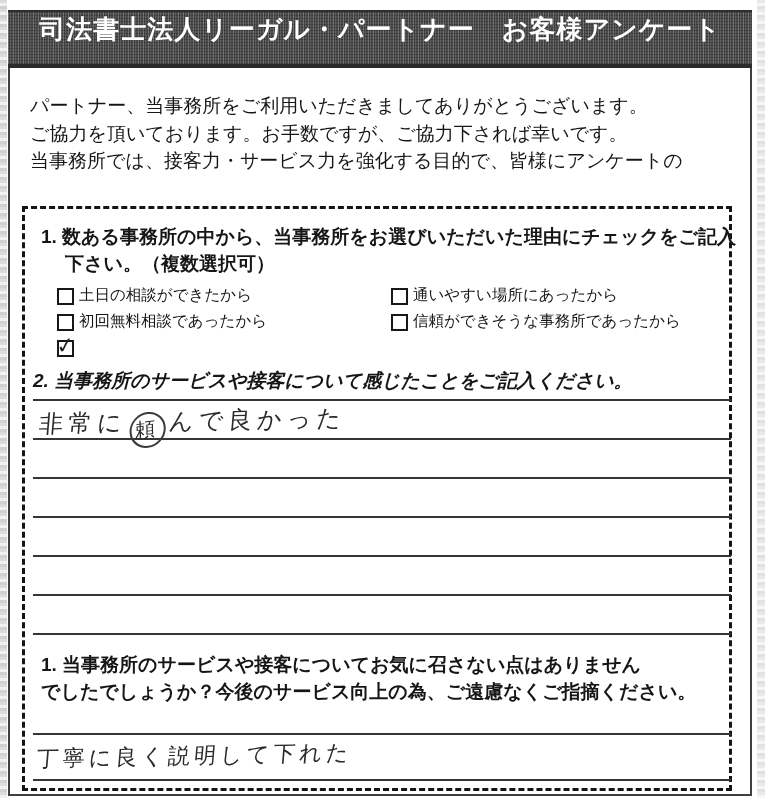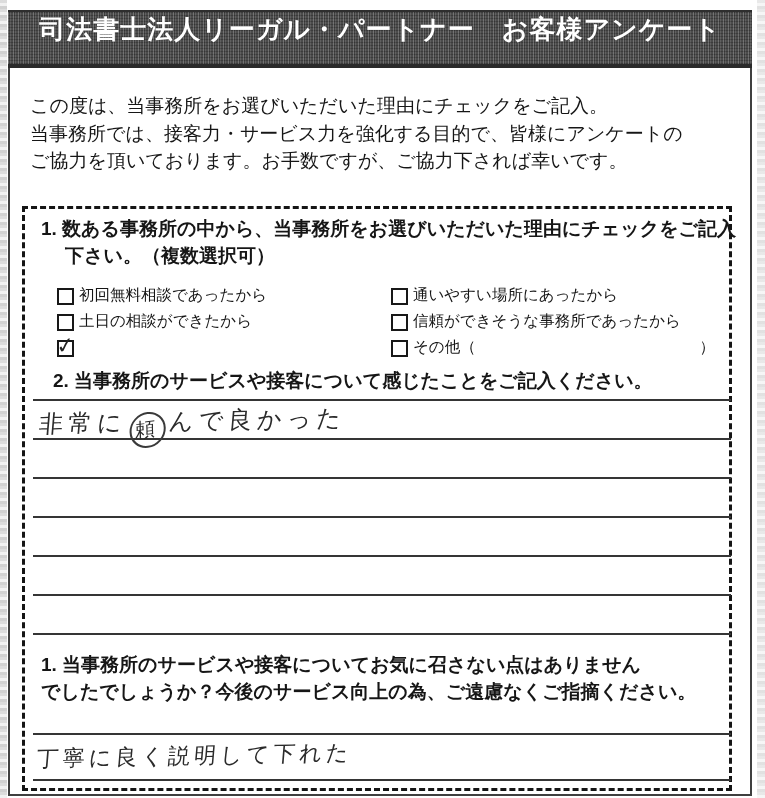--- a/index.html
+++ b/index.html
@@ -47,42 +47,42 @@
   .qbox{
     position:absolute;left:22px;top:206px;width:710px;height:585px;
     box-sizing:border-box;
     border:3px dashed #151515;
     background:transparent;
   }
   .q-title{
     position:absolute;
     font-size:19px;font-weight:600;line-height:27px;white-space:nowrap;
   }
-  .q1-title{left:16px;top:6px;}
+  .q1-title{left:16px;top:14px;}
   .q1-title .line2{padding-left:24px;}
   .opt-col{position:absolute;top:76px;}
   .opt-col.left{left:32px;width:320px;}
   .opt-col.right{left:366px;width:330px;}
   .opt-row{
     display:flex;align-items:flex-start;height:26px;
     font-size:15.5px;font-weight:500;white-space:nowrap;
   }
   .cbox{
     position:relative;display:inline-block;flex:0 0 auto;
     width:13px;height:13px;margin:3px 5px 0 0;
     border:2px solid #181818;box-sizing:content-box;background:#fff;
   }
   .checkmark{
     position:absolute;left:-3px;top:-9px;
     font-size:22px;font-weight:bold;color:#222;
     transform:rotate(-8deg);
     font-family:"DejaVu Sans",sans-serif;
   }
   .paren-close{margin-left:auto;padding-right:6px;}
-  .q2-title{left:28px;top:158px;}
+  .q2-title{left:8px;top:158px;font-style:italic;}
   .answer-lines{position:absolute;left:8px;width:698px;}
   .q2-lines{top:154px;}
   .q3-lines{top:486px;}
   .rule{box-sizing:border-box;border-bottom:2px solid #353535;}
   .q2-lines .rule{height:39px;}
   .q2-lines .rule:first-child{height:38px;}
   .q3-lines .rule1{height:40px;}
   .q3-lines .rule2{height:46px;}
   .q3-title{left:16px;top:442px;}
   .handwriting{
@@ -111,61 +111,56 @@
   <div class="scan-edge left"></div>
   <div class="scan-edge right"></div>
 
   <div class="page-border"></div>
 
   <div class="header-bar">
     <span class="header-title">司法書士法人リーガル・パートナー　お客様アンケート</span>
   </div>
 
   <div class="intro">
-    <div>この度は、当事務所をお選びいただいた理由にチェックをご記入。</div>
+    <div>パートナー、当事務所をご利用いただきましてありがとうございます。</div>
+    <div>ご協力を頂いております。お手数ですが、ご協力下されば幸いです。</div>
     <div>当事務所では、接客力・サービス力を強化する目的で、皆様にアンケートの</div>
-    <div>ご協力を頂いております。お手数ですが、ご協力下されば幸いです。</div>
   </div>
 
   <div class="qbox">
 
     <div class="q-title q1-title">
       <div class="line1">1. 数ある事務所の中から、当事務所をお選びいただいた理由にチェックをご記入</div>
       <div class="line2">下さい。（複数選択可）</div>
     </div>
 
     <div class="opt-col left">
       <div class="opt-row">
         <span class="cbox"></span>
-        <span>初回無料相談であったから</span>
+        <span>土日の相談ができたから</span>
       </div>
       <div class="opt-row">
         <span class="cbox"></span>
-        <span>土日の相談ができたから</span>
+        <span>初回無料相談であったから</span>
       </div>
       <div class="opt-row">
         <span class="cbox">
             <span class="checkmark">✓</span>
           </span>
       </div>
     </div>
 
     <div class="opt-col right">
       <div class="opt-row">
         <span class="cbox"></span>
         <span>通いやすい場所にあったから</span>
       </div>
       <div class="opt-row">
         <span class="cbox"></span>
         <span>信頼ができそうな事務所であったから</span>
-      </div>
-      <div class="opt-row">
-        <span class="cbox"></span>
-        <span>その他（</span>
-        <span class="paren-close">）</span>
       </div>
     </div>
 
     <div class="q-title q2-title">2. 当事務所のサービスや接客について感じたことをご記入ください。</div>
 
     <div class="answer-lines q2-lines">
       <div class="rule"></div>
       <div class="rule"></div>
       <div class="rule"></div>
       <div class="rule"></div>

